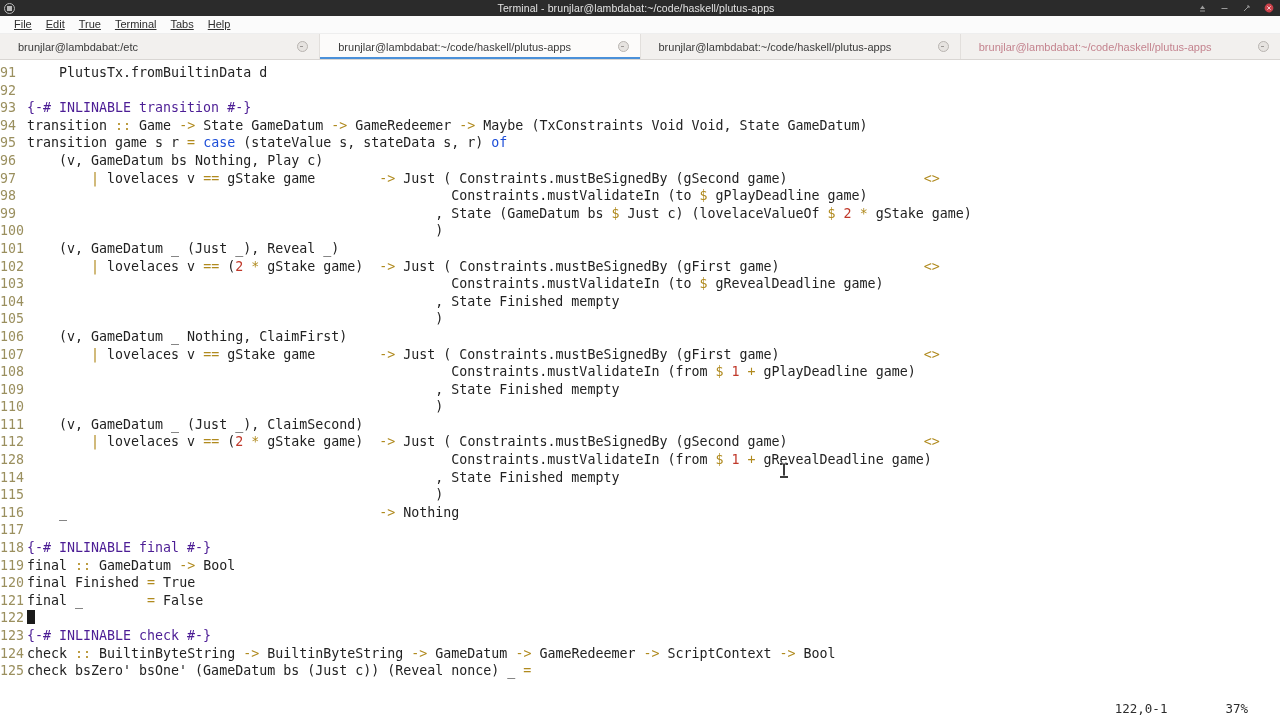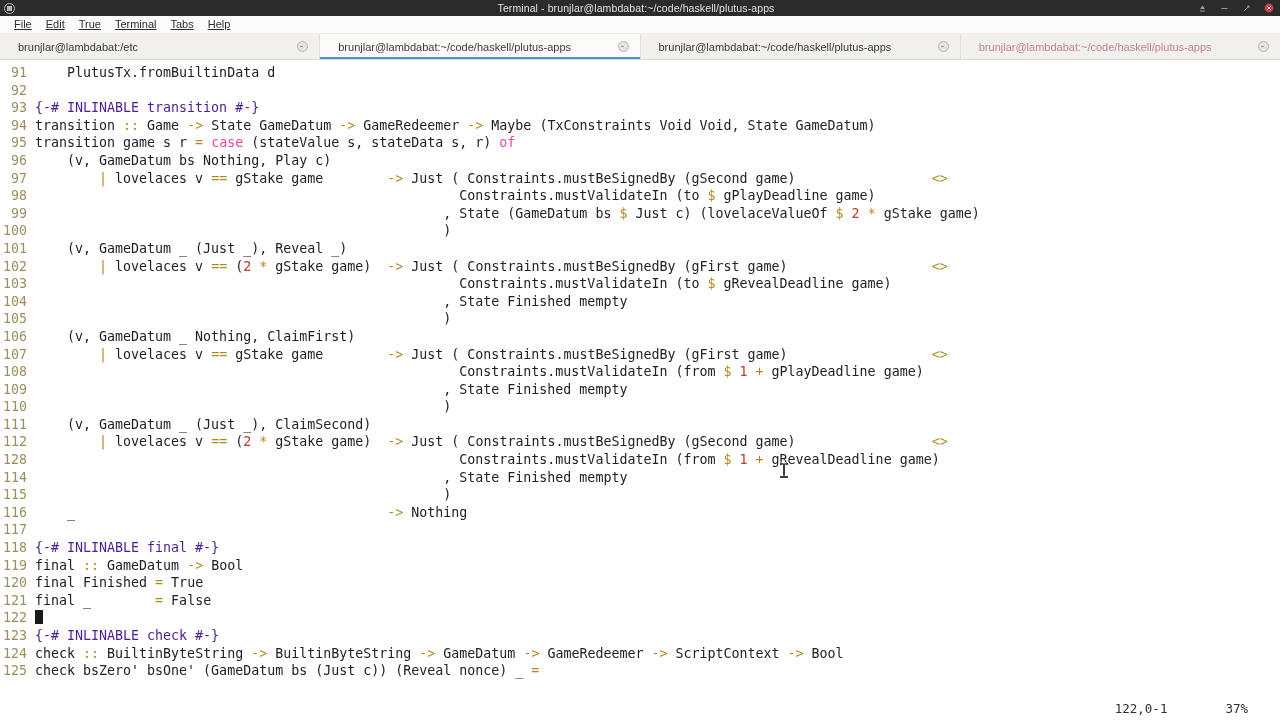--- a/index.html
+++ b/index.html
@@ -145,25 +145,23 @@
   }
   .code-line {
     height: 17.6px;
     white-space: pre;
     color: #222222;
     display: block;
   }
   .ln {
     display: inline-block;
     width: 27px;
-    text-align: right;
     color: #9a8f5e;
-    margin-right: 8px;
-  }
-  .kw      { color: #ec4899; }   
+  }
+  .kw      { color: #1d4ed8; }   
   .op      { color: #b08a1e; }   
   .pragma  { color: #4c1d95; }   
   .num     { color: #c0392b; }   
   .cursor  {
     display: inline-block;
     width: 8px;
     height: 14px;
     background: #1a1a1a;
     vertical-align: -2px;
   }

